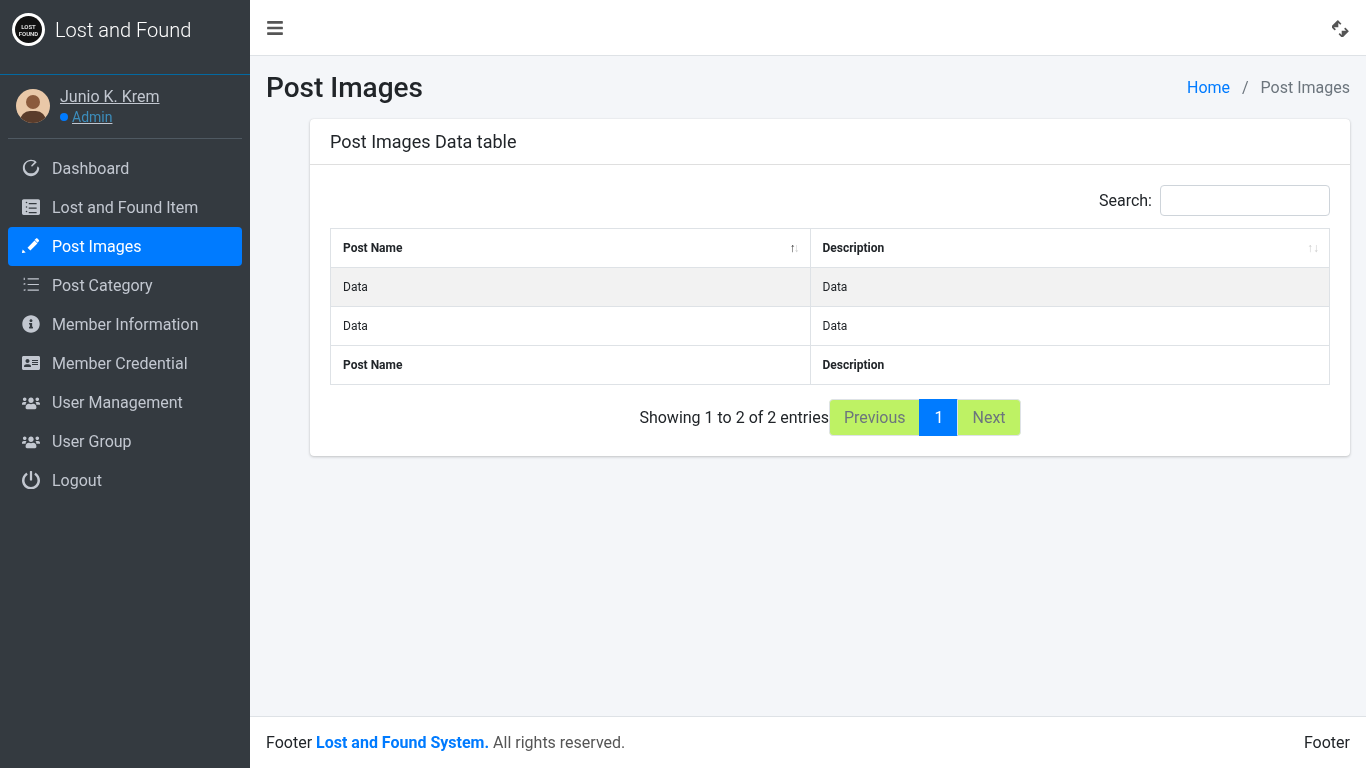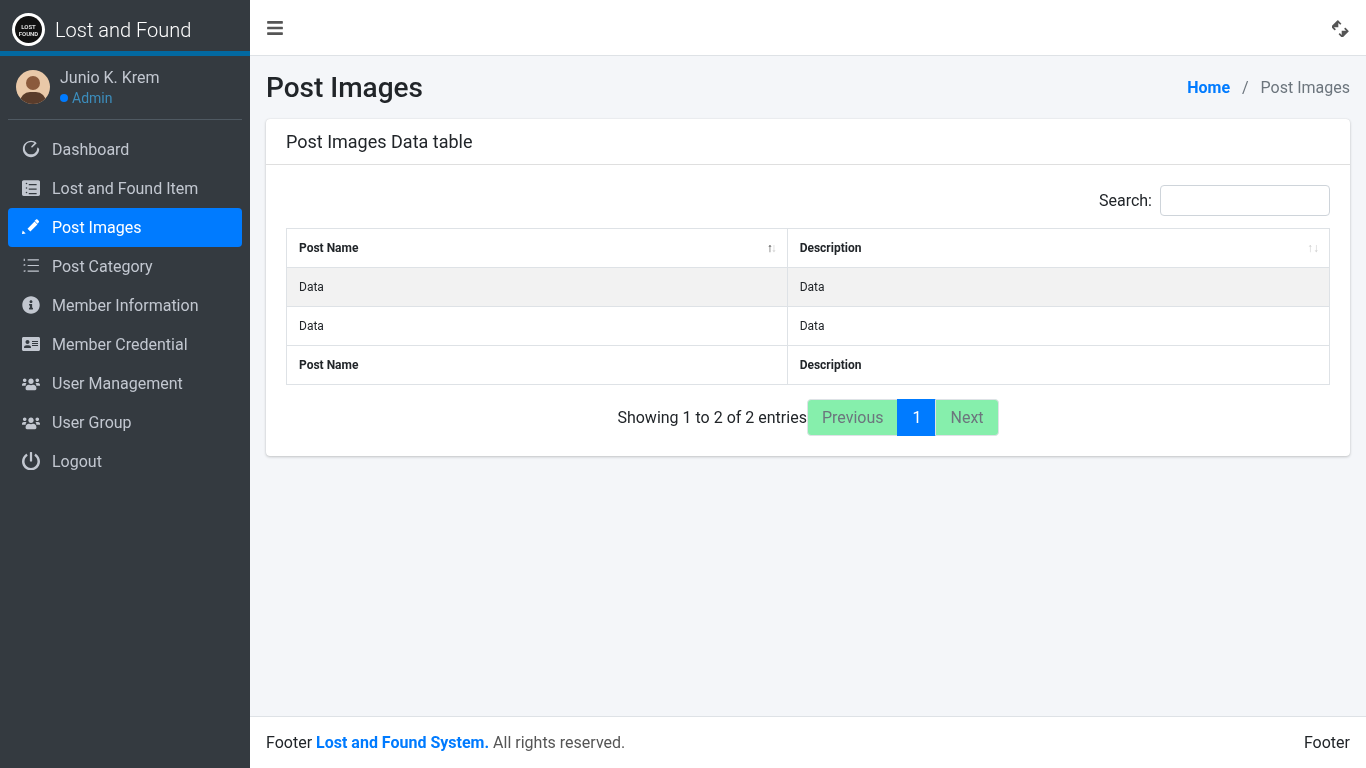--- a/index.html
+++ b/index.html
@@ -16,22 +16,22 @@
 .sidebar {
   width: 250px;
   height: 100%;
   background: #343a40;
   color: #c2c7d0;
   flex-shrink: 0;
 }
 .brand {
   display: flex;
   align-items: center;
-  padding: 13px 8px 5px 12px;
-  border-bottom: 5px solid #0369a1;
+  padding: 13px 8px 28px 12px;
+  border-bottom: 1px solid #0369a1;
   color: #fff;
   font-size: 20px;
   font-weight: 300;
 }
 .brand-logo {
   width: 33px;
   height: 33px;
   border-radius: 50%;
   background: #fff;
   margin-right: 10px;
@@ -55,20 +55,21 @@
   font-weight: 700;
   line-height: 7px;
   text-align: center;
 }
 .user-panel {
   display: flex;
   align-items: center;
   padding: 12px 8px;
   margin: 0 8px 10px 8px;
   border-bottom: 1px solid #4f5962;
+  text-decoration: underline;
 }
 .user-avatar {
   width: 34px;
   height: 34px;
   border-radius: 50%;
   background: #e9c8a8;
   margin-right: 10px;
   position: relative;
   overflow: hidden;
 }
@@ -136,28 +137,29 @@
 .hamburger svg, .fullscreen-btn svg { width: 18px; height: 18px; fill: currentColor; }
 
 .content-header {
   padding: 15px 16px 15px 16px;
   display: flex;
   justify-content: space-between;
   align-items: center;
 }
 .page-title { font-size: 28px; font-weight: 500; color: #212529; }
 .breadcrumb { font-size: 16px; color: #6c757d; }
-.breadcrumb a { color: #007bff; text-decoration: none; cursor: pointer; font-weight: bold; }
+.breadcrumb a { color: #007bff; text-decoration: none; cursor: pointer; }
 .breadcrumb-sep { margin: 0 8px; }
 
 .main { padding: 0 16px; flex: 1; }
 .card {
   background: #fff;
   border-radius: 4px;
   box-shadow: 0 0 1px rgba(0,0,0,.125), 0 1px 3px rgba(0,0,0,.2);
+  margin-left: 44px;
 }
 .card-header {
   padding: 12px 20px;
   border-bottom: 1px solid rgba(0,0,0,.125);
   font-size: 18px;
 }
 .card-body { padding: 20px; }
 .dt-top { display: flex; justify-content: flex-end; margin-bottom: 12px; font-size: 16px; align-items: center; }
 .dt-top label { margin-right: 8px; }
 .dt-top input {
@@ -184,21 +186,21 @@
 .sort-icon.active-up::after { content: "↓"; color: #ccc; }
 .sort-icon.neutral::before { content: "↑"; color: #ccc; }
 .sort-icon.neutral::after { content: "↓"; color: #ccc; }
 
 .dt-bottom { display: flex; justify-content: center; align-items: center; margin-top: 14px; font-size: 16px; }
 .pagination { display: flex; }
 .page-btn {
   padding: 8px 14px;
   border: 1px solid #dee2e6;
   color: #6c757d;
-  background: #86efac;
+  background: #bef264;
   margin-left: -1px;
   cursor: pointer;
 }
 .page-btn:first-child { border-radius: 4px 0 0 4px; margin-left: 0; }
 .page-btn:last-child { border-radius: 0 4px 4px 0; }
 .page-btn.active { background: #007bff; color: #fff; border-color: #007bff; }
 
 .footer {
   background: #fff;
   border-top: 1px solid #dee2e6;

